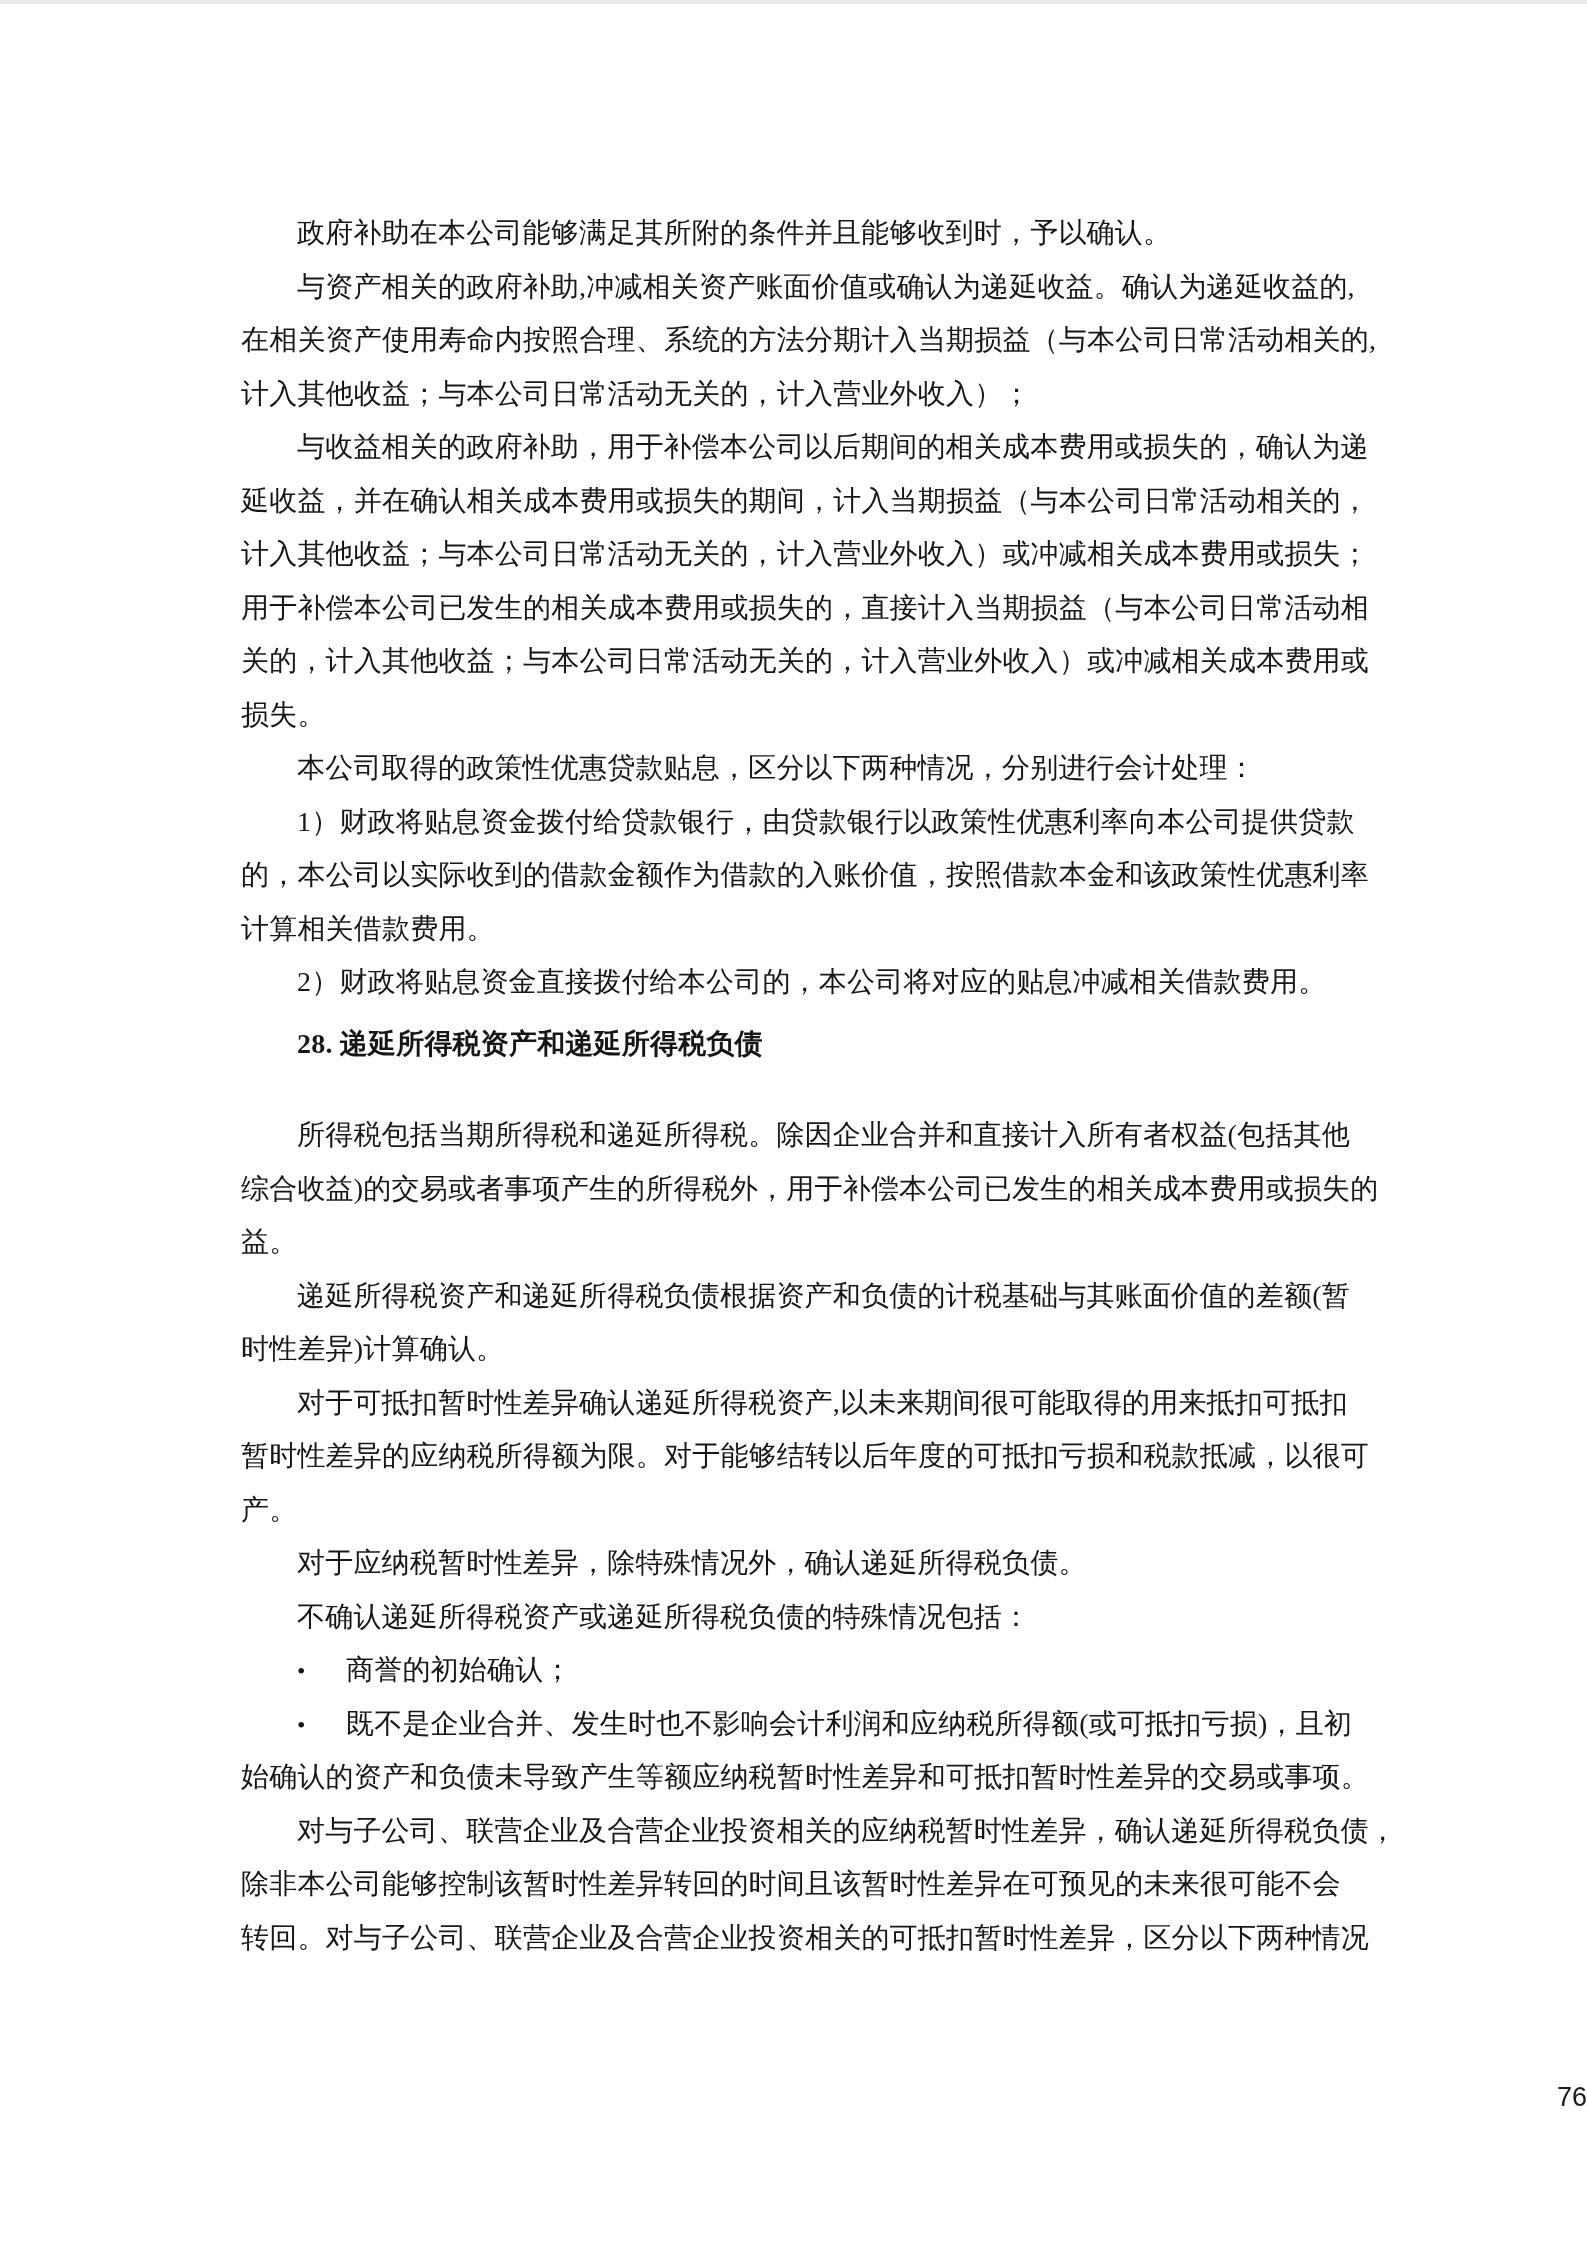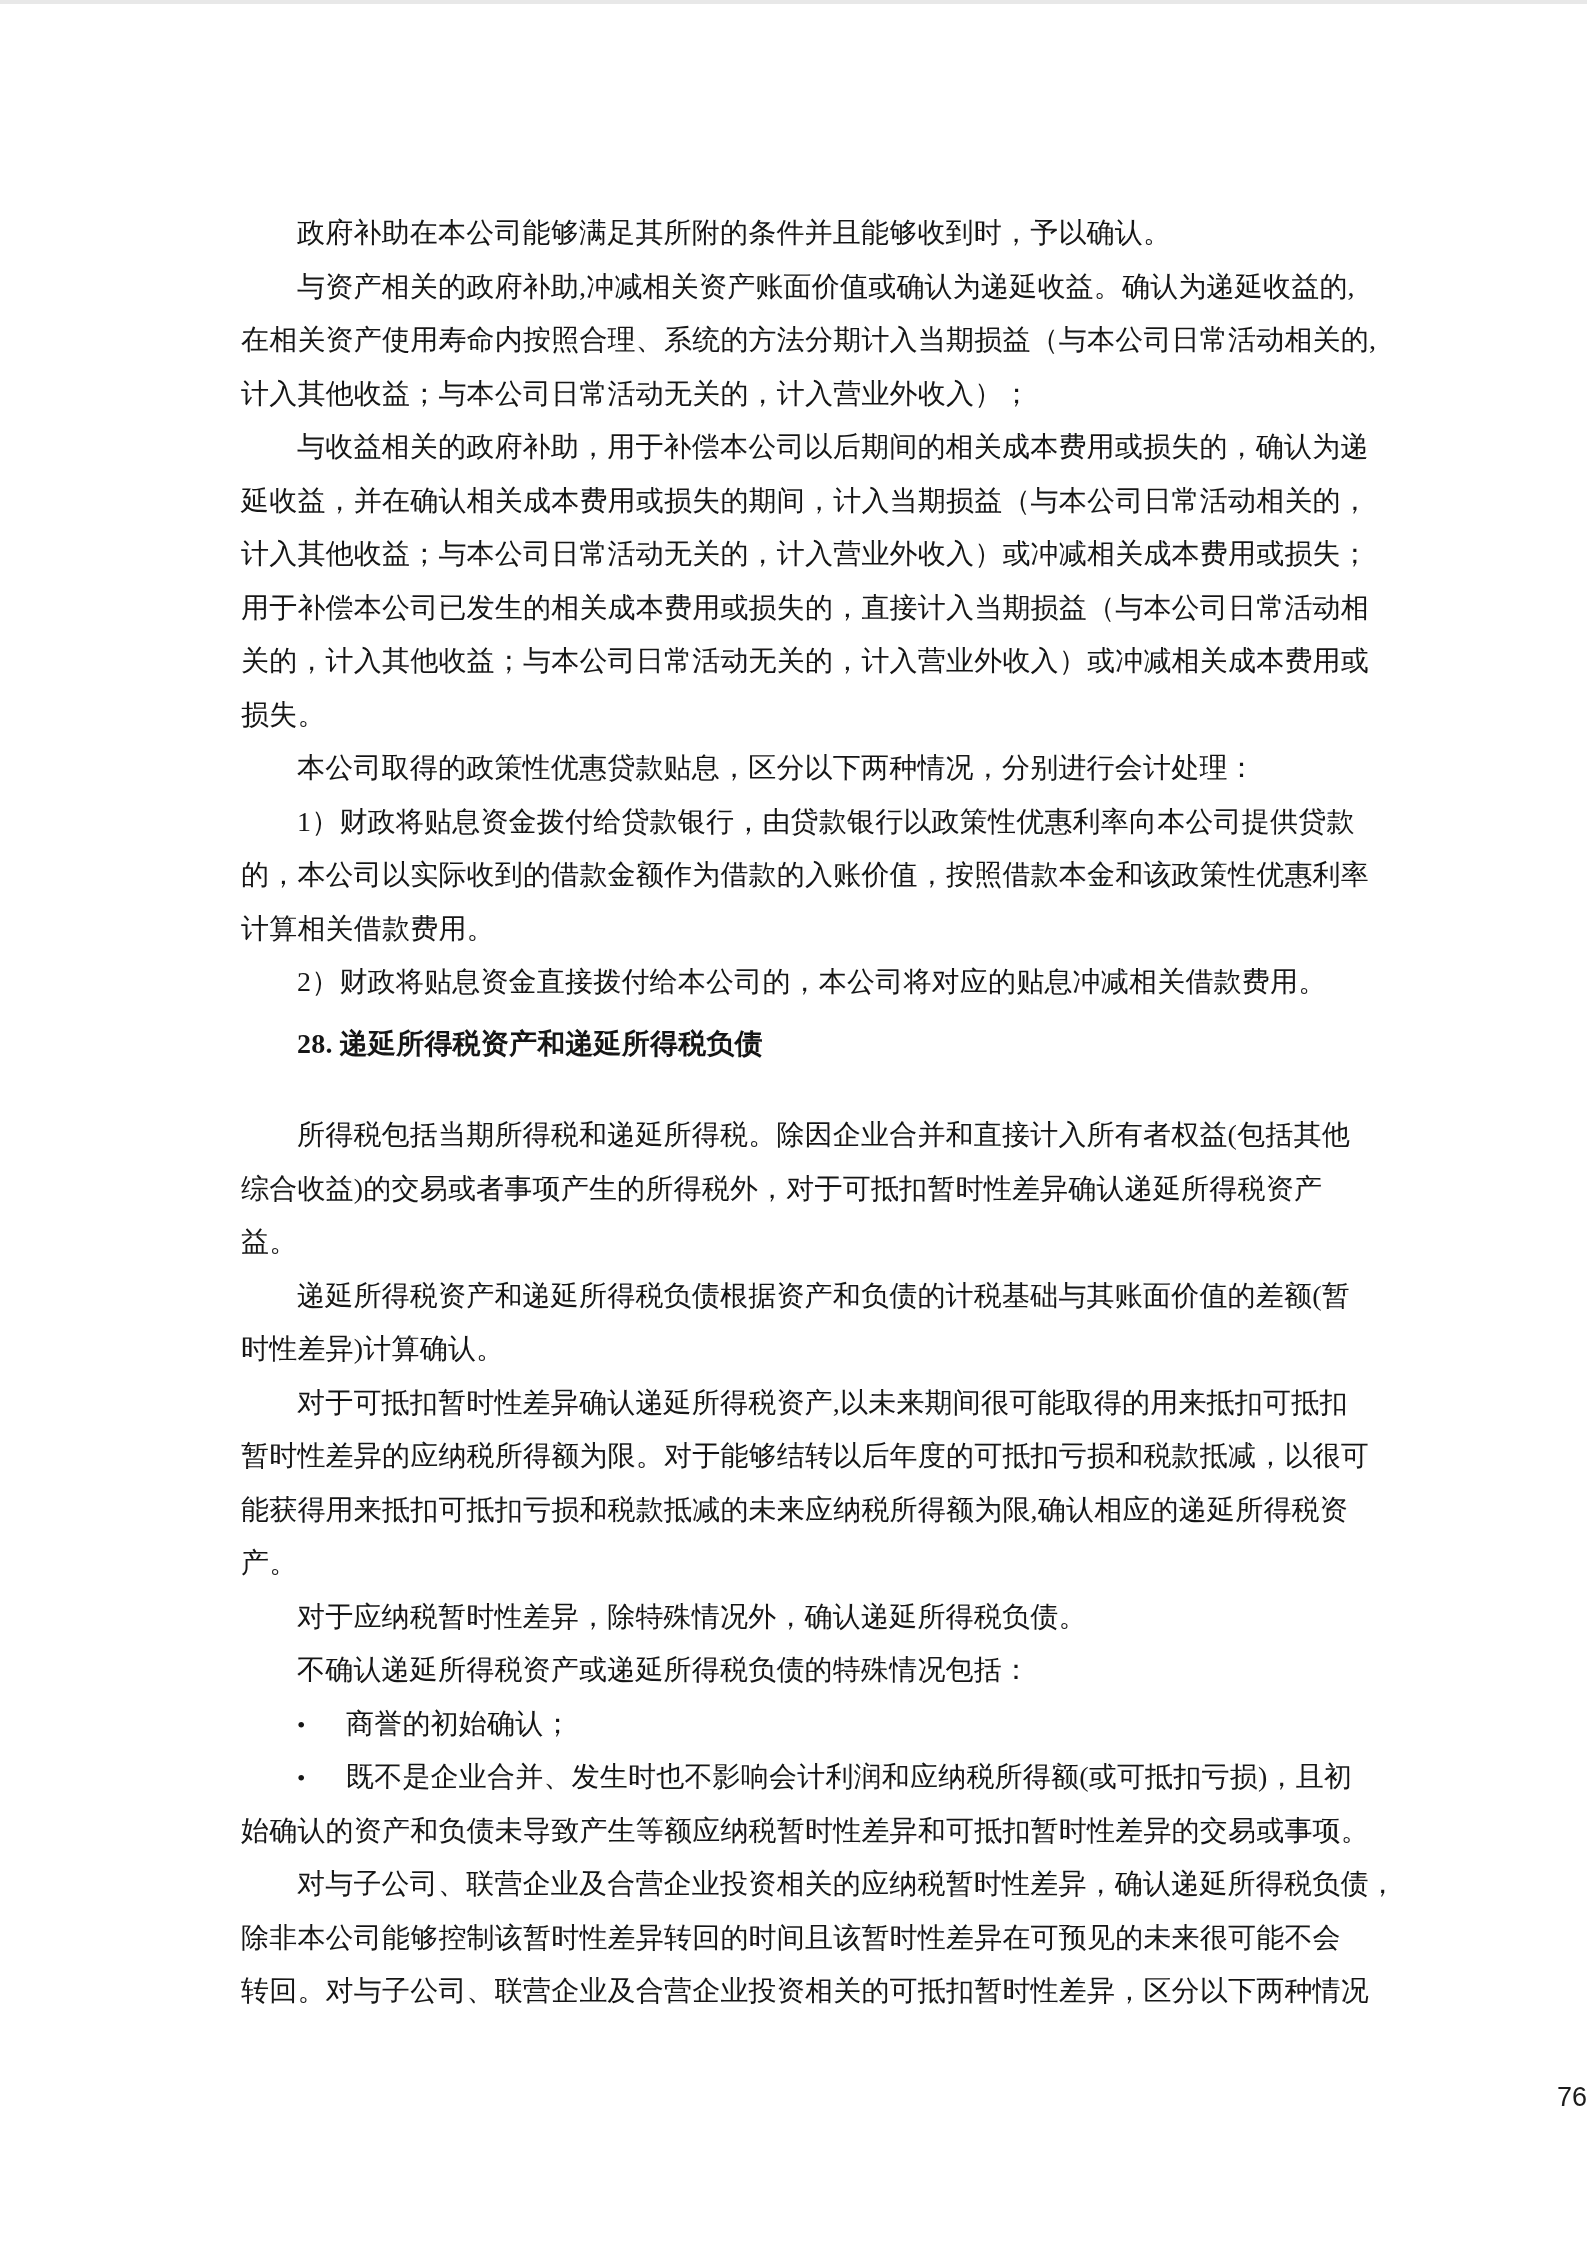--- a/index.html
+++ b/index.html
@@ -73,27 +73,26 @@
     <div class="line">用于补偿本公司已发生的相关成本费用或损失的，直接计入当期损益（与本公司日常活动相</div>
     <div class="line">关的，计入其他收益；与本公司日常活动无关的，计入营业外收入）或冲减相关成本费用或</div>
     <div class="line">损失。</div>
     <div class="line indent">本公司取得的政策性优惠贷款贴息，区分以下两种情况，分别进行会计处理：</div>
     <div class="line indent">1）财政将贴息资金拨付给贷款银行，由贷款银行以政策性优惠利率向本公司提供贷款</div>
     <div class="line">的，本公司以实际收到的借款金额作为借款的入账价值，按照借款本金和该政策性优惠利率</div>
     <div class="line">计算相关借款费用。</div>
     <div class="line indent">2）财政将贴息资金直接拨付给本公司的，本公司将对应的贴息冲减相关借款费用。</div>
     <div class="line heading-spaced">28. 递延所得税资产和递延所得税负债</div>
     <div class="line indent">所得税包括当期所得税和递延所得税。除因企业合并和直接计入所有者权益(包括其他</div>
-    <div class="line">综合收益)的交易或者事项产生的所得税外，对于可抵扣暂时性差异确认递延所得税资产</div>
+    <div class="line">综合收益)的交易或者事项产生的所得税外，用于补偿本公司已发生的相关成本费用或损失的</div>
     <div class="line">益。</div>
     <div class="line indent">递延所得税资产和递延所得税负债根据资产和负债的计税基础与其账面价值的差额(暂</div>
     <div class="line">时性差异)计算确认。</div>
     <div class="line indent">对于可抵扣暂时性差异确认递延所得税资产,以未来期间很可能取得的用来抵扣可抵扣</div>
     <div class="line">暂时性差异的应纳税所得额为限。对于能够结转以后年度的可抵扣亏损和税款抵减，以很可</div>
-    <div class="line">能获得用来抵扣可抵扣亏损和税款抵减的未来应纳税所得额为限,确认相应的递延所得税资</div>
     <div class="line">产。</div>
     <div class="line indent">对于应纳税暂时性差异，除特殊情况外，确认递延所得税负债。</div>
     <div class="line indent">不确认递延所得税资产或递延所得税负债的特殊情况包括：</div>
     <div class="line bullet"><span class="bullet-marker">•</span><span>商誉的初始确认；</span></div>
     <div class="line bullet"><span class="bullet-marker">•</span><span>既不是企业合并、发生时也不影响会计利润和应纳税所得额(或可抵扣亏损)，且初</span></div>
     <div class="line">始确认的资产和负债未导致产生等额应纳税暂时性差异和可抵扣暂时性差异的交易或事项。</div>
     <div class="line indent">对与子公司、联营企业及合营企业投资相关的应纳税暂时性差异，确认递延所得税负债，</div>
     <div class="line">除非本公司能够控制该暂时性差异转回的时间且该暂时性差异在可预见的未来很可能不会</div>
     <div class="line">转回。对与子公司、联营企业及合营企业投资相关的可抵扣暂时性差异，区分以下两种情况</div>
   </div>

